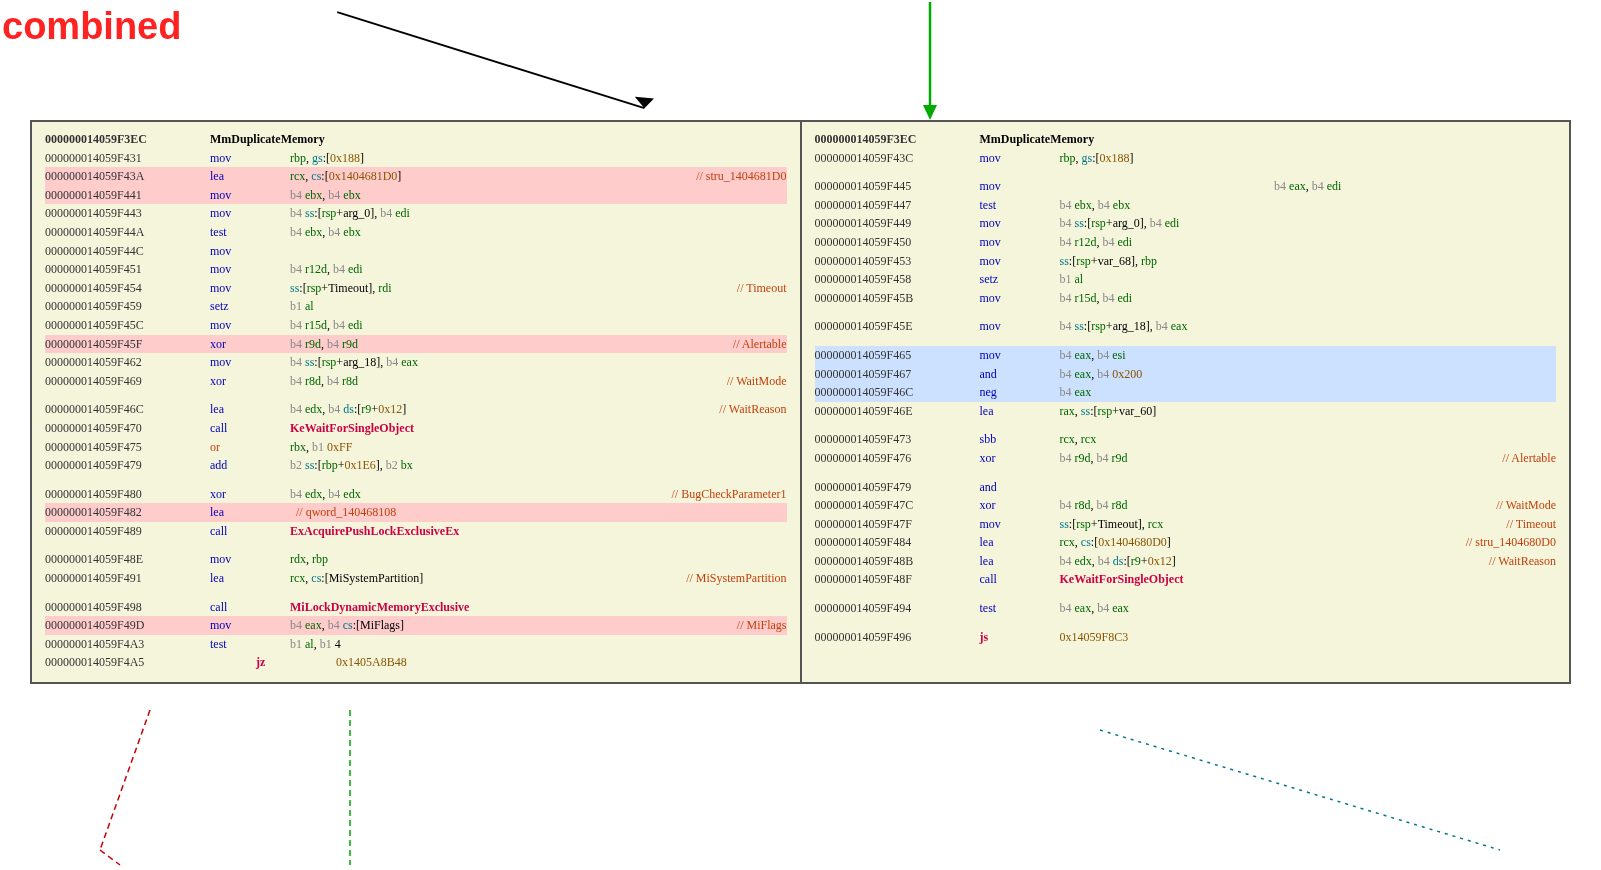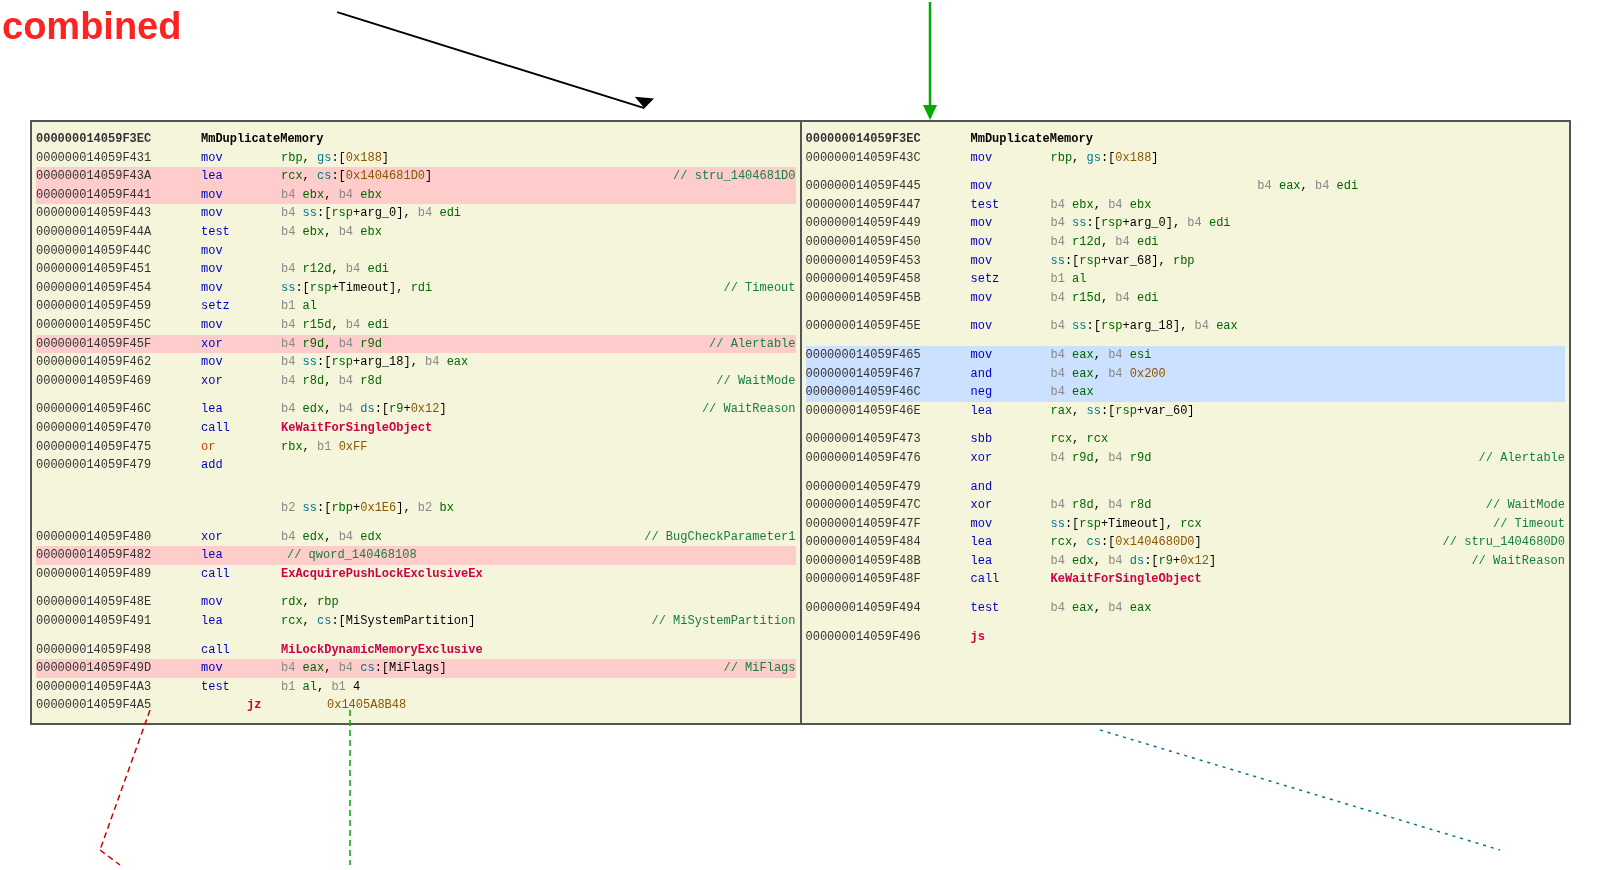--- a/index.html
+++ b/index.html
@@ -41,24 +41,25 @@
       left: 30px;
       right: 30px;
       display: flex;
       gap: 0;
       border: 2px solid #555;
       background: #f5f5dc;
     }
 
     .panel {
       flex: 1;
-      padding: 8px 4px;
+      padding: 8px 13px;
       background: #f5f5dc;
       overflow: hidden;
       min-height: 560px;
+      font-family: Liberation Serif, serif;
     }
 
     .panel-left {
       border-right: 2px solid #555;
     }
 
     .code-line {
       display: flex;
       line-height: 1.55;
       white-space: nowrap;
@@ -91,21 +92,21 @@
       min-width: 90px;
     }
 
     .mnemonic.bold {
       font-weight: bold;
     }
 
     .op-reg { color: #006600; }
     .op-addr { color: #885500; }
     .op-teal { color: #007788; }
-    .comment { color: #15803d; margin-left: 6px; }
+    .comment { color: #c2410c; margin-left: 6px; }
     .fn-name { color: #cc0044; font-weight: bold; }
 
     
     .bottom-lines {
       position: absolute;
       bottom: 0;
       left: 0;
       width: 1601px;
       height: 150px;
       pointer-events: none;
@@ -218,21 +219,21 @@
           <span style="flex: 1 1 0%;"><span class="fn-name">KeWaitForSingleObject</span></span>
         </div>
         <div class="code-line">
           <span class="addr">000000014059F475</span>
           <span style="min-width: 80px; display: inline-block; color: #c2410c;">or</span>
           <span style="flex: 1 1 0%;"><span class="op-reg">rbx</span>, <span style="color:#888">b1</span> <span class="op-addr">0xFF</span></span>
         </div>
         <div class="code-line">
           <span class="addr">000000014059F479</span>
           <span style="min-width: 80px; display: inline-block; color: rgb(0, 0, 187);">add</span>
-          <span style="flex: 1 1 0%; margin-top: 43px;"><span style="color:#888">b2</span> <span class="op-teal">ss</span>:[<span class="op-reg">rbp</span>+<span class="op-addr">0x1E6</span>], <span style="color:#888">b2</span> <span class="op-reg">bx</span></span>
+          <span style="flex: 1 1 0%;"><span style="color:#888">b2</span> <span class="op-teal">ss</span>:[<span class="op-reg">rbp</span>+<span class="op-addr">0x1E6</span>], <span style="color:#888">b2</span> <span class="op-reg">bx</span></span>
         </div>
         <div class="code-line blank"></div>
         <div class="code-line">
           <span class="addr">000000014059F480</span>
           <span style="min-width: 80px; display: inline-block; color: rgb(0, 0, 187);">xor</span>
           <span style="flex: 1 1 0%;"><span style="color:#888">b4</span> <span class="op-reg">edx</span>, <span style="color:#888">b4</span> <span class="op-reg">edx</span></span>
           <span class="comment">// BugCheckParameter1</span>
         </div>
         <div class="code-line highlighted-pink">
           <span class="addr">000000014059F482</span>
@@ -406,20 +407,21 @@
         <div class="code-line blank"></div>
         <div class="code-line">
           <span class="addr">000000014059F494</span>
           <span style="min-width: 80px; display: inline-block; color: rgb(0, 0, 187);">test</span>
           <span style="flex: 1 1 0%;"><span style="color:#888">b4</span> <span class="op-reg">eax</span>, <span style="color:#888">b4</span> <span class="op-reg">eax</span></span>
         </div>
         <div class="code-line blank"></div>
         <div class="code-line">
           <span class="addr">000000014059F496</span>
           <span style="min-width: 80px; display: inline-block; color: rgb(204, 0, 68); font-weight: bold;">js</span>
+          <span style="flex: 1 1 0%;"><span class="op-addr">0x14059F8C3</span></span>
         </div>
       </div>
   </div>
 </div>
 
 <svg class="bottom-lines" style="position:absolute;bottom:0;left:0;width:1601px;height:160px;pointer-events:none;z-index:5;" viewBox="0 0 1601 160" xmlns="http://www.w3.org/2000/svg">
 
   <line x1="150" y1="0" x2="100" y2="140" stroke="#cc0000" stroke-width="1.5" stroke-dasharray="6,4"></line>
   <line x1="100" y1="140" x2="120" y2="155" stroke="#cc0000" stroke-width="1.5" stroke-dasharray="6,4"></line>
 

